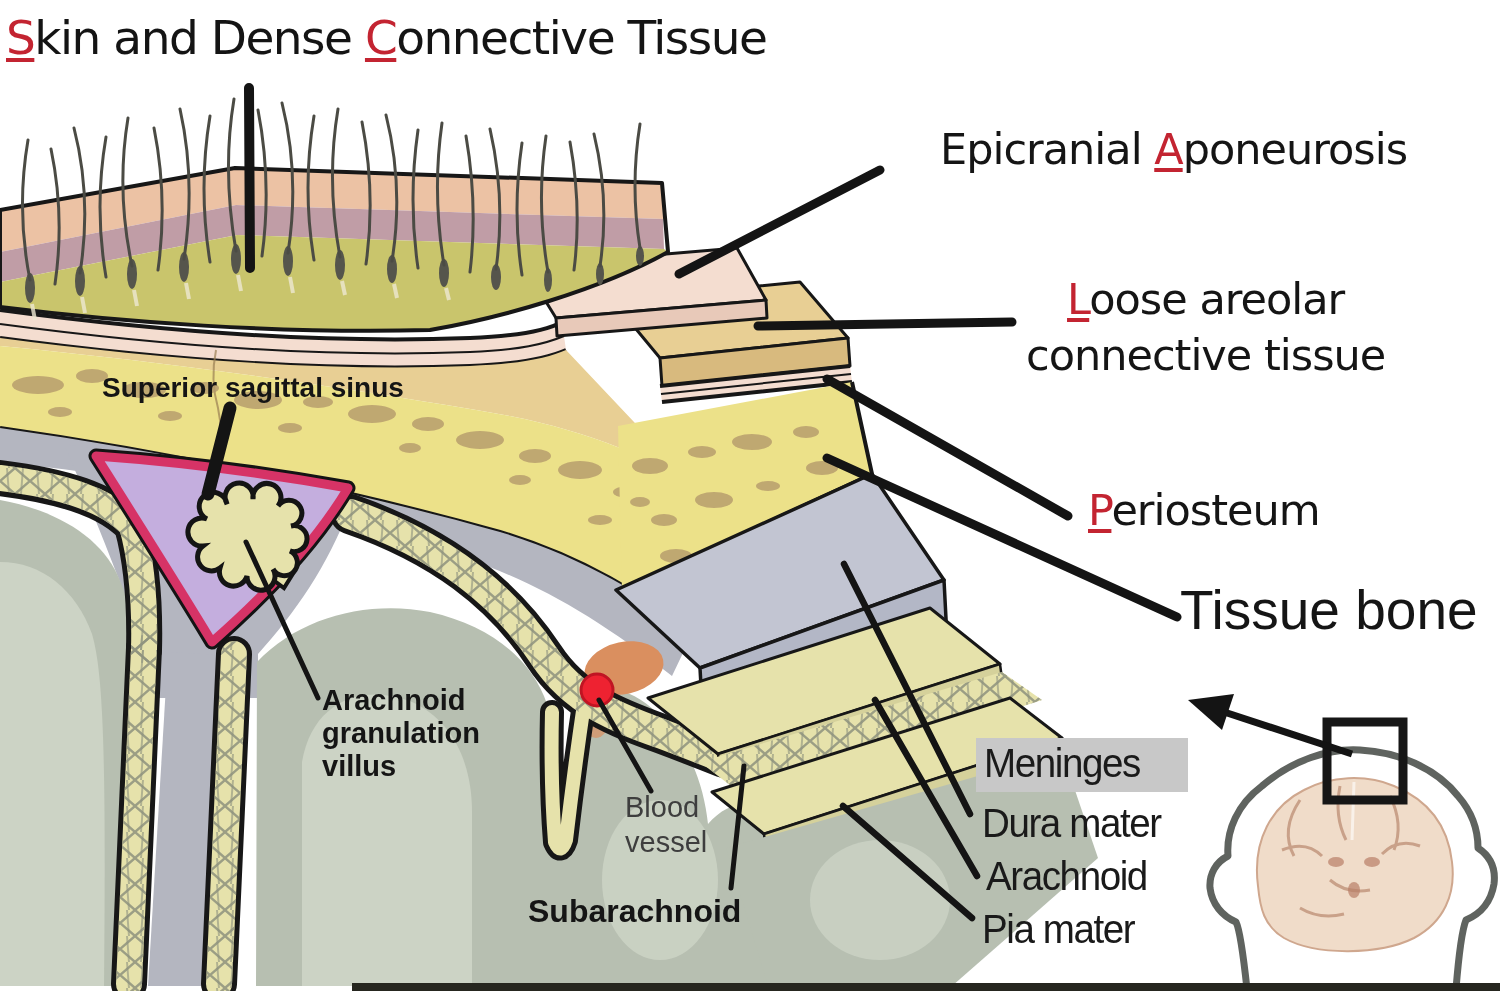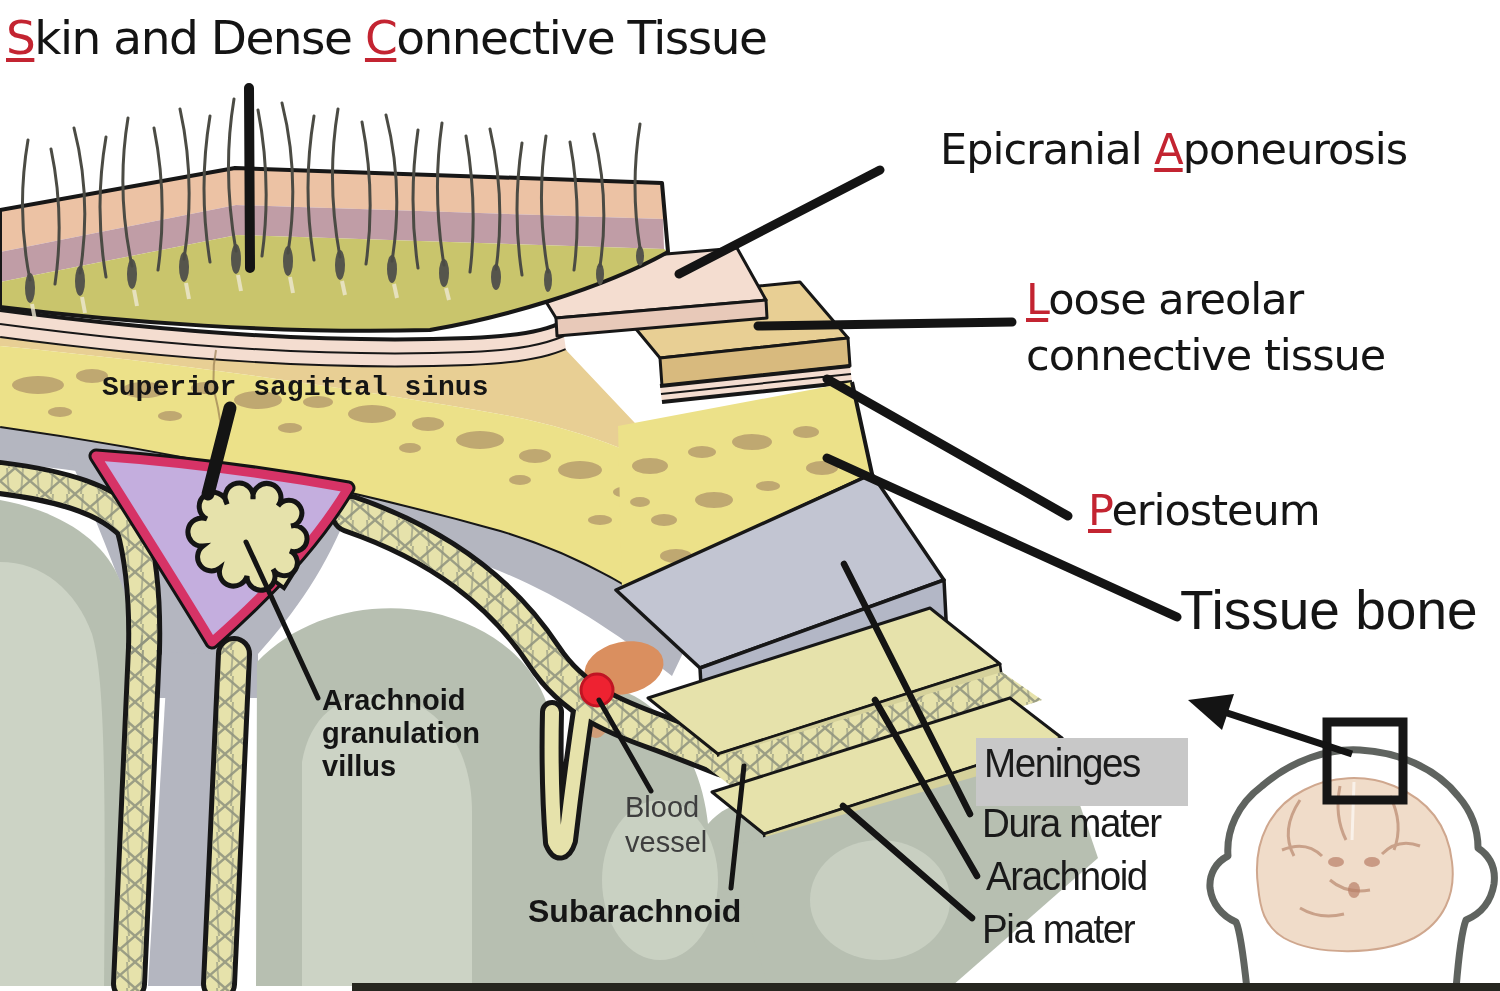--- a/index.html
+++ b/index.html
@@ -4,29 +4,29 @@
 <style>
   html,body{margin:0;padding:0;background:#fff;}
   #stage{position:relative;width:1500px;height:991px;overflow:hidden;background:#86efac;
          font-family:"Liberation Sans",sans-serif;}
   #stage svg{position:absolute;left:0;top:0;}
   .lbl{position:absolute;white-space:nowrap;color:#151515;}
   .dv{font-family:"DejaVu Sans",sans-serif;}
   .em{color:#c32431;text-decoration:underline;text-decoration-thickness:4px;text-underline-offset:4px;}
   #title{left:6px;top:10px;font-size:47px;letter-spacing:-1.5px;color:#141414;}
   #lbl-epicranial{left:940px;top:124px;font-size:43px;letter-spacing:-1px;}
-  #lbl-loose{left:1026px;top:272px;font-size:43px;letter-spacing:-1px;line-height:1.3;}
+  #lbl-loose{left:1026px;top:272px;font-size:43px;letter-spacing:-1px;line-height:1.3;text-align:center;}
   #lbl-periosteum{left:1088px;top:485px;font-size:43px;letter-spacing:-1px;}
   #lbl-skullbone{left:1180px;top:578px;font-size:55px;}
-  #lbl-sss{left:102px;top:372px;font-size:28px;font-weight:bold;font-family:Liberation Mono, monospace;}
+  #lbl-sss{left:102px;top:372px;font-size:28px;font-weight:bold;}
   #lbl-villus{left:322px;top:684px;font-size:29px;font-weight:bold;line-height:1.14;white-space:normal;width:190px;}
   #lbl-blood{left:625px;top:790px;font-size:29px;color:#3e3e3e;line-height:1.22;}
   #lbl-sub{left:528px;top:893px;font-size:32px;font-weight:bold;line-height:1.18;}
   .cond{transform:scaleX(.94);transform-origin:0 50%;letter-spacing:-1.5px;color:#1a1a1a;}
-  #lbl-meninges{left:976px;top:738px;width:212px;height:68px;}
+  #lbl-meninges{left:976px;top:738px;width:212px;height:54px;}
   #lbl-meninges .bg{position:absolute;left:0;top:0;width:100%;height:100%;background:#c8c8c8;}
   #lbl-meninges .tx{position:absolute;left:8px;top:2px;font-size:41px;}
   #lbl-dura{left:982px;top:800px;font-size:41px;}
   #lbl-arachnoid{left:986px;top:853px;font-size:41px;}
   #lbl-pia{left:982px;top:906px;font-size:41px;}
 </style>
 </head>
 <body>
 
 <div id="stage">

